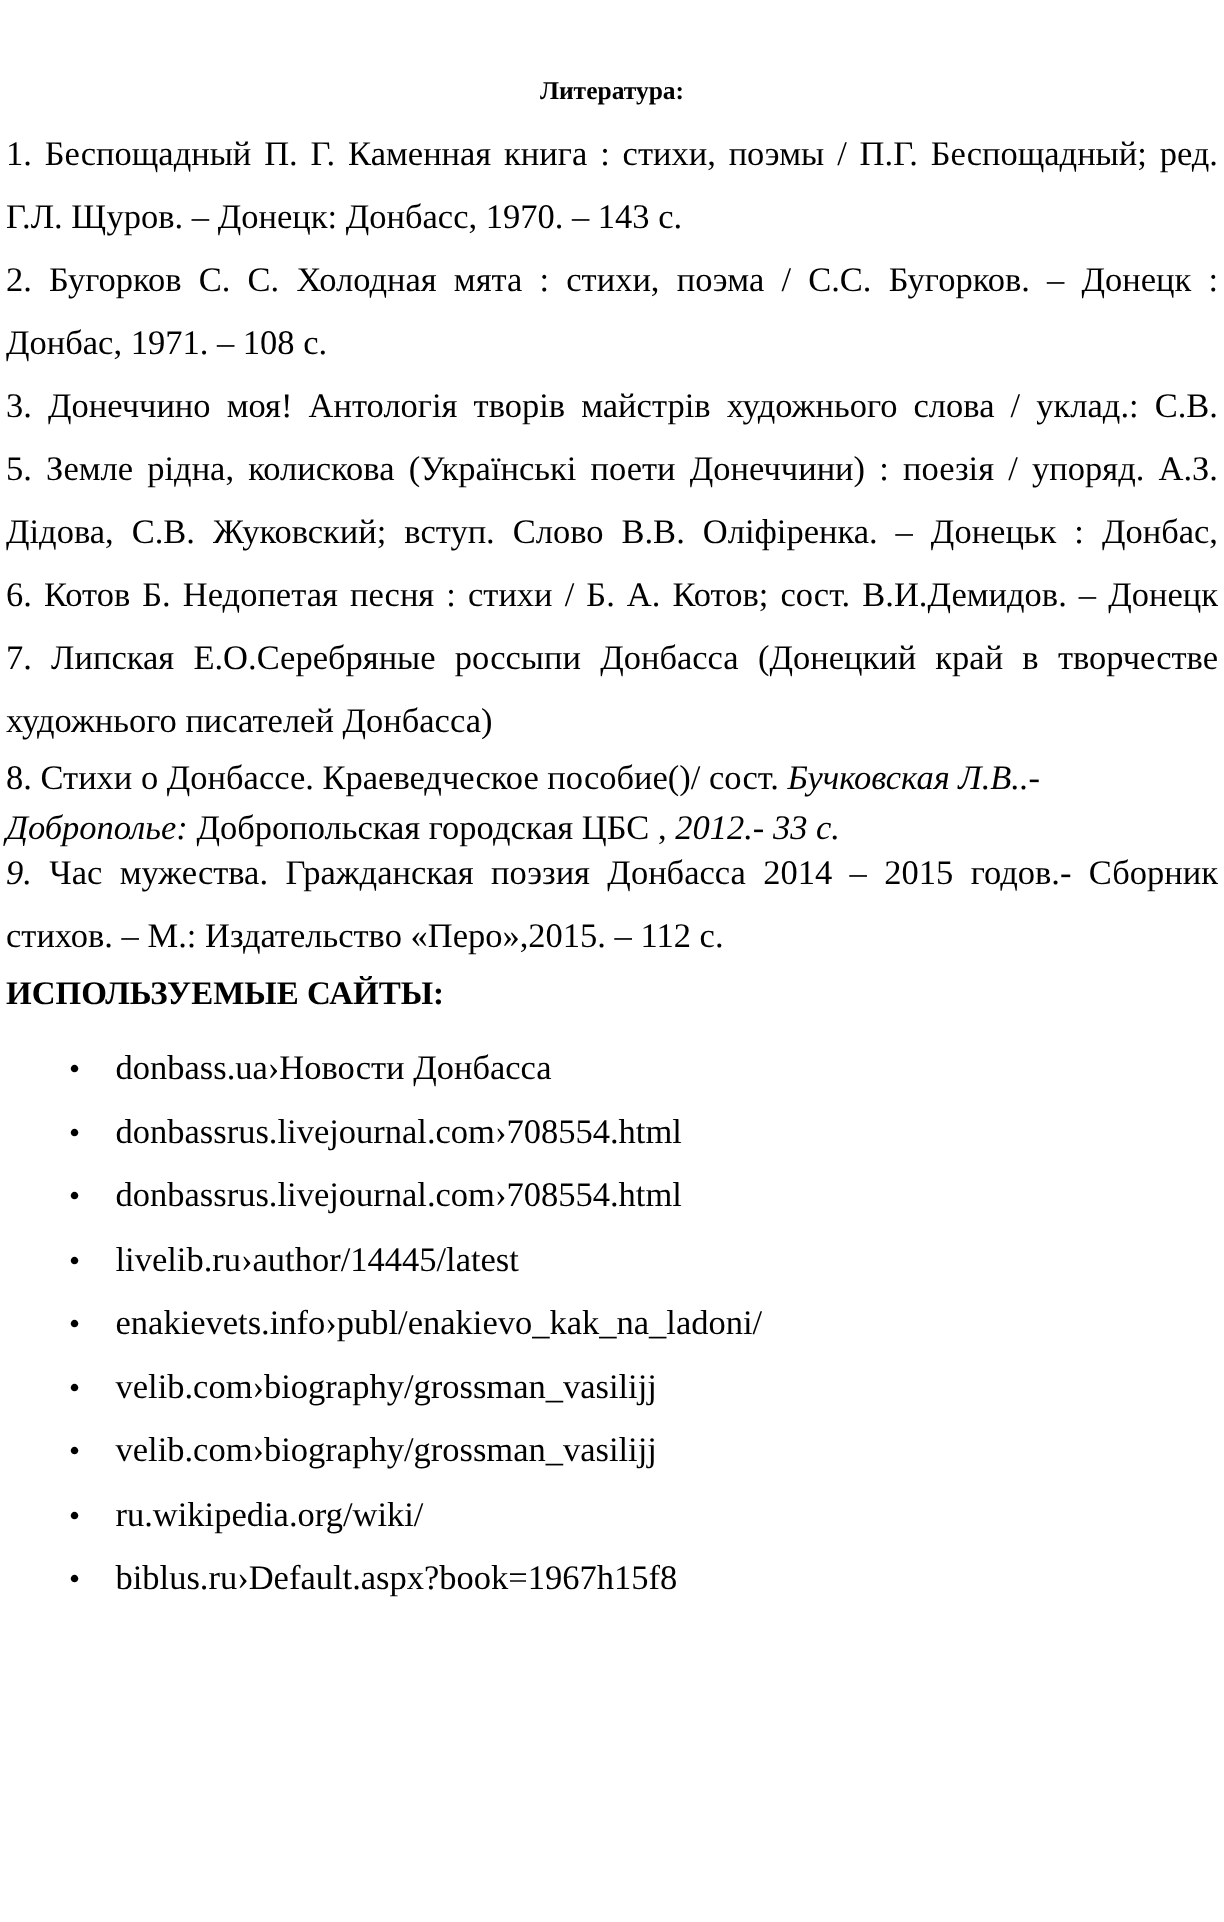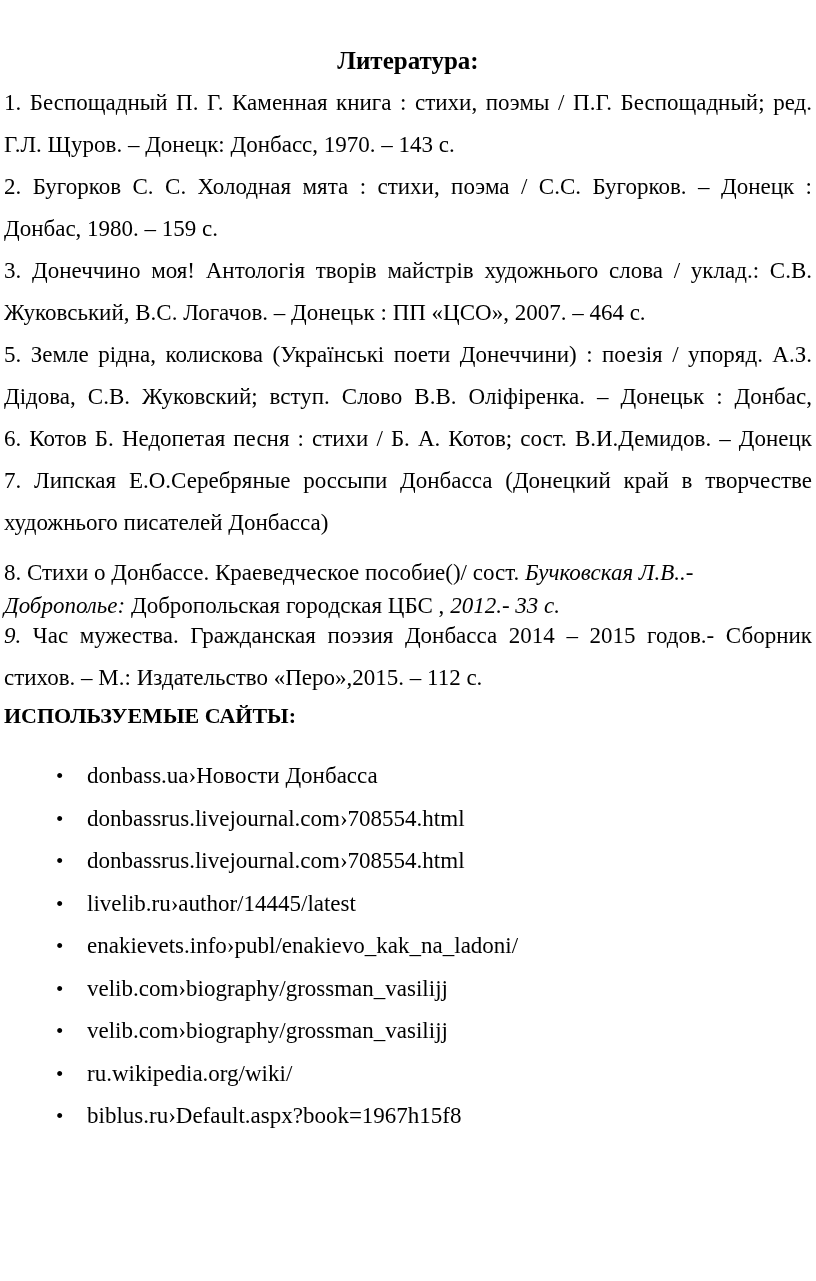--- a/index.html
+++ b/index.html
@@ -15,47 +15,47 @@
     font-size: 23px;
     line-height: 42px;
     overflow: hidden;
   }
   .page {
     padding: 40px 4px 0 4px;
     box-sizing: border-box;
   }
   .doc-title {
     margin: 0;
-    font-size: 25px;
+    font-size: 17px;
     line-height: 42px;
     font-weight: 700;
     text-align: center;
   }
   .refs { margin: 0; }
   .ref { margin: 0; }
   .line { display: block; }
   
   .j {
     text-align: justify;
     text-align-last: justify;
   }
   .it { font-style: italic; }
-  .ref8 { margin-top: 12px; }
+  .ref8 { margin-top: 0; }
   .ref8 .line { line-height: 33px; }
   .ref9 { margin-top: -7px; }
   .sites-heading {
     margin: -4px 0 0 0;
     font-size: 22px;
     line-height: 42px;
     font-weight: 700;
     text-align: left;
   }
   .sites {
     list-style: none;
-    margin: 18px;
+    margin: 8px;
     padding: 0;
   }
   .sites li {
     line-height: 42.5px;
     padding-left: 34px;
   }
   .bullet {
     display: inline-block;
     width: 31px;
     font-size: 21px;
@@ -70,26 +70,25 @@
 
   <div class="refs">
 
     <p class="ref">
       <span class="line j">1. Беспощадный П. Г. Каменная книга : стихи, поэмы / П.Г. Беспощадный; ред.</span>
       <span class="line">Г.Л. Щуров. – Донецк: Донбасс, 1970. – 143 с.</span>
     </p>
 
     <p class="ref">
       <span class="line j">2. Бугорков С. С. Холодная мята : стихи, поэма / С.С. Бугорков. – Донецк :</span>
-      <span class="line">Донбас, 1980. – 159 с.</span>
+      <span class="line">Донбас, 1971. – 108 с.</span>
     </p>
 
     <p class="ref">
       <span class="line j">3. Донеччино моя! Антологія творів майстрів художнього слова / уклад.: С.В.</span>
-      <span class="line">Жуковський, В.С. Логачов. – Донецьк : ПП «ЦСО», 2007. – 464 с.</span>
     </p>
 
 
     <p class="ref">
       <span class="line j">5. Земле рідна, колискова (Українські поети Донеччини) : поезія / упоряд. А.З.</span>
       <span class="line j">Дідова, С.В. Жуковский; вступ. Слово В.В. Оліфіренка. – Донецьк : Донбас,</span>
     </p>
 
     <p class="ref">
       <span class="line j">6. Котов Б. Недопетая песня : стихи / Б. А. Котов; сост. В.И.Демидов. – Донецк</span>

